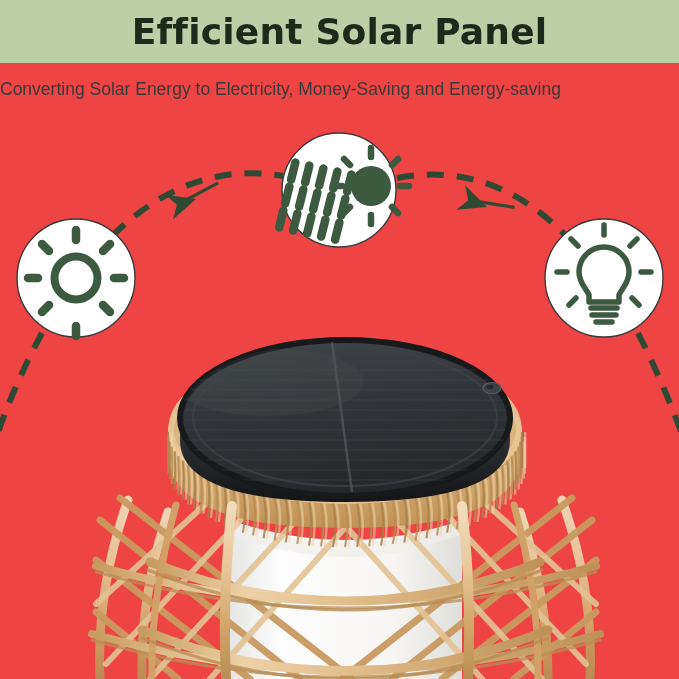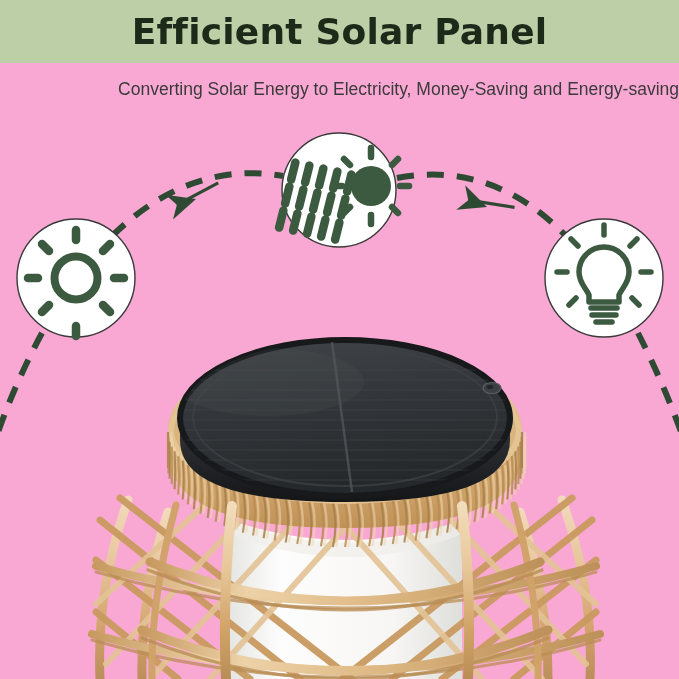--- a/index.html
+++ b/index.html
@@ -10,21 +10,21 @@
   body {
     font-family: "Liberation Sans", sans-serif;
     width: 679px;
     height: 679px;
     overflow: hidden;
   }
   #page {
     position: relative;
     width: 679px;
     height: 679px;
-    background: #f9a8d4;
+    background: #ef4444;
     overflow: hidden;
   }
 
   
   #header-band {
     position: absolute;
     left: 0; top: 0;
     width: 679px;
     height: 63px;
     background: #bccfa7;
@@ -39,21 +39,21 @@
     color: #1d2a1a;
     letter-spacing: 0.2px;
     line-height: 1;
     white-space: nowrap;
   }
   #subtitle {
     position: absolute;
     left: 0;
     top: 80px;
     width: 679px;
-    text-align: right;
+    text-align: left;
     font-family: "Liberation Sans", sans-serif;
     font-size: 17.5px;
     font-weight: 400;
     color: #3a3a3a;
     white-space: nowrap;
     line-height: 1.1;
   }
 
   
   #diagram-layer {

